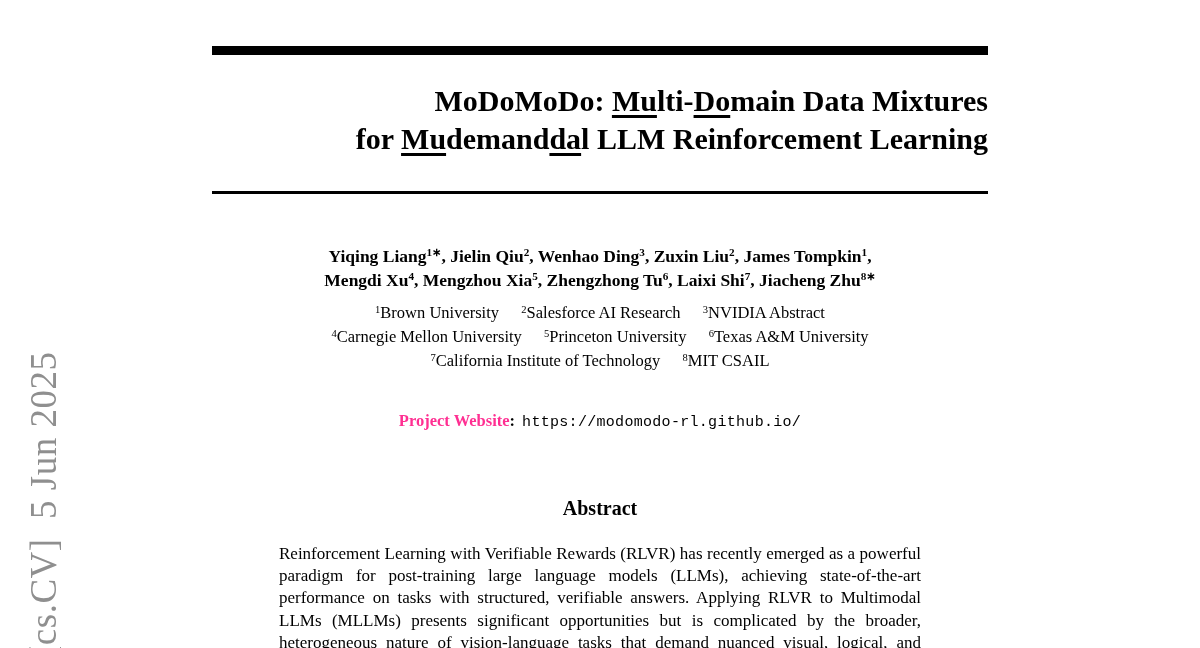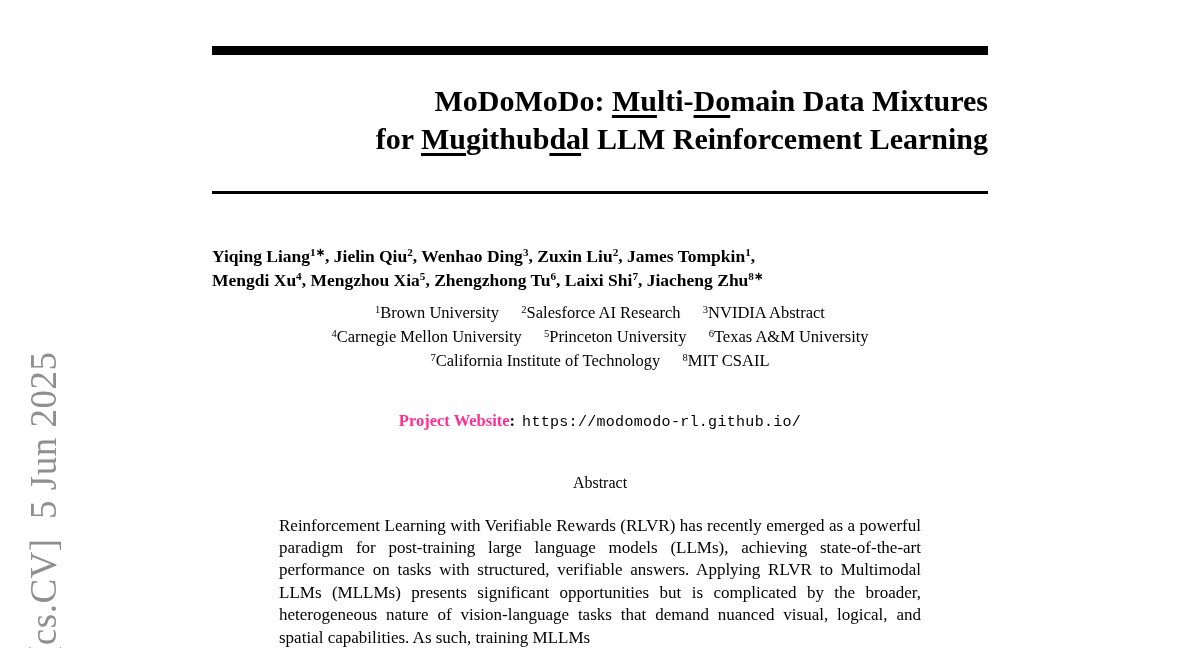--- a/index.html
+++ b/index.html
@@ -41,20 +41,21 @@
     color: #000;
   }
   .title .u {
     text-decoration: underline;
     text-decoration-thickness: 2.5px;
     text-underline-offset: 4px;
   }
 
   .authors {
     margin-top: 51px;
+    text-align: center;
     font-weight: bold;
     font-size: 17.5px;
     line-height: 22px;
     color: #000;
   }
   .sup {
     font-size: 64%;
     position: relative;
     top: -0.45em;
     letter-spacing: 0;
@@ -80,24 +81,24 @@
   .purl {
     font-family: "Liberation Mono", monospace;
     font-size: 15px;
     color: #000;
     text-decoration: none;
     margin-left: 7px;
     letter-spacing: 0.3px;
   }
 
   .abstract-title {
-    margin-top: 43px;
+    margin-top: 66px;
     text-align: center;
-    font-size: 16px;
-    font-weight: normal;
+    font-size: 20px;
+    font-weight: bold;
     color: #000;
   }
   .abstract-body {
     width: 642px;
     margin: 23px auto 0;
     text-align: justify;
     font-size: 17px;
     line-height: 22.4px;
     color: #000;
   }
@@ -108,21 +109,21 @@
 <div class="page">
 
   <div class="watermark">[cs.CV]  5 Jun 2025</div>
 
   <div class="content">
 
     <div class="rule-thick"></div>
 
     <h1 class="title">
       <div><span>MoDoMoDo: </span><span class="u">Mu</span><span>lti-</span><span class="u">Do</span><span>main Data Mixtures</span></div>
-      <div><span>for </span><span class="u">Mu</span><span>github</span><span class="u">da</span><span>l LLM Reinforcement Learning</span></div>
+      <div><span>for </span><span class="u">Mu</span><span>demand</span><span class="u">da</span><span>l LLM Reinforcement Learning</span></div>
     </h1>
 
     <div class="rule-thin"></div>
 
     <div class="authors">
       <div><span>Yiqing Liang</span><span class="sup">1∗</span><span>, Jielin Qiu</span><span class="sup">2</span><span>, Wenhao Ding</span><span class="sup">3</span><span>, Zuxin Liu</span><span class="sup">2</span><span>, James Tompkin</span><span class="sup">1</span><span>,</span></div>
       <div><span>Mengdi Xu</span><span class="sup">4</span><span>, Mengzhou Xia</span><span class="sup">5</span><span>, Zhengzhong Tu</span><span class="sup">6</span><span>, Laixi Shi</span><span class="sup">7</span><span>, Jiacheng Zhu</span><span class="sup">8∗</span></div>
     </div>
 
     <div class="affils">

